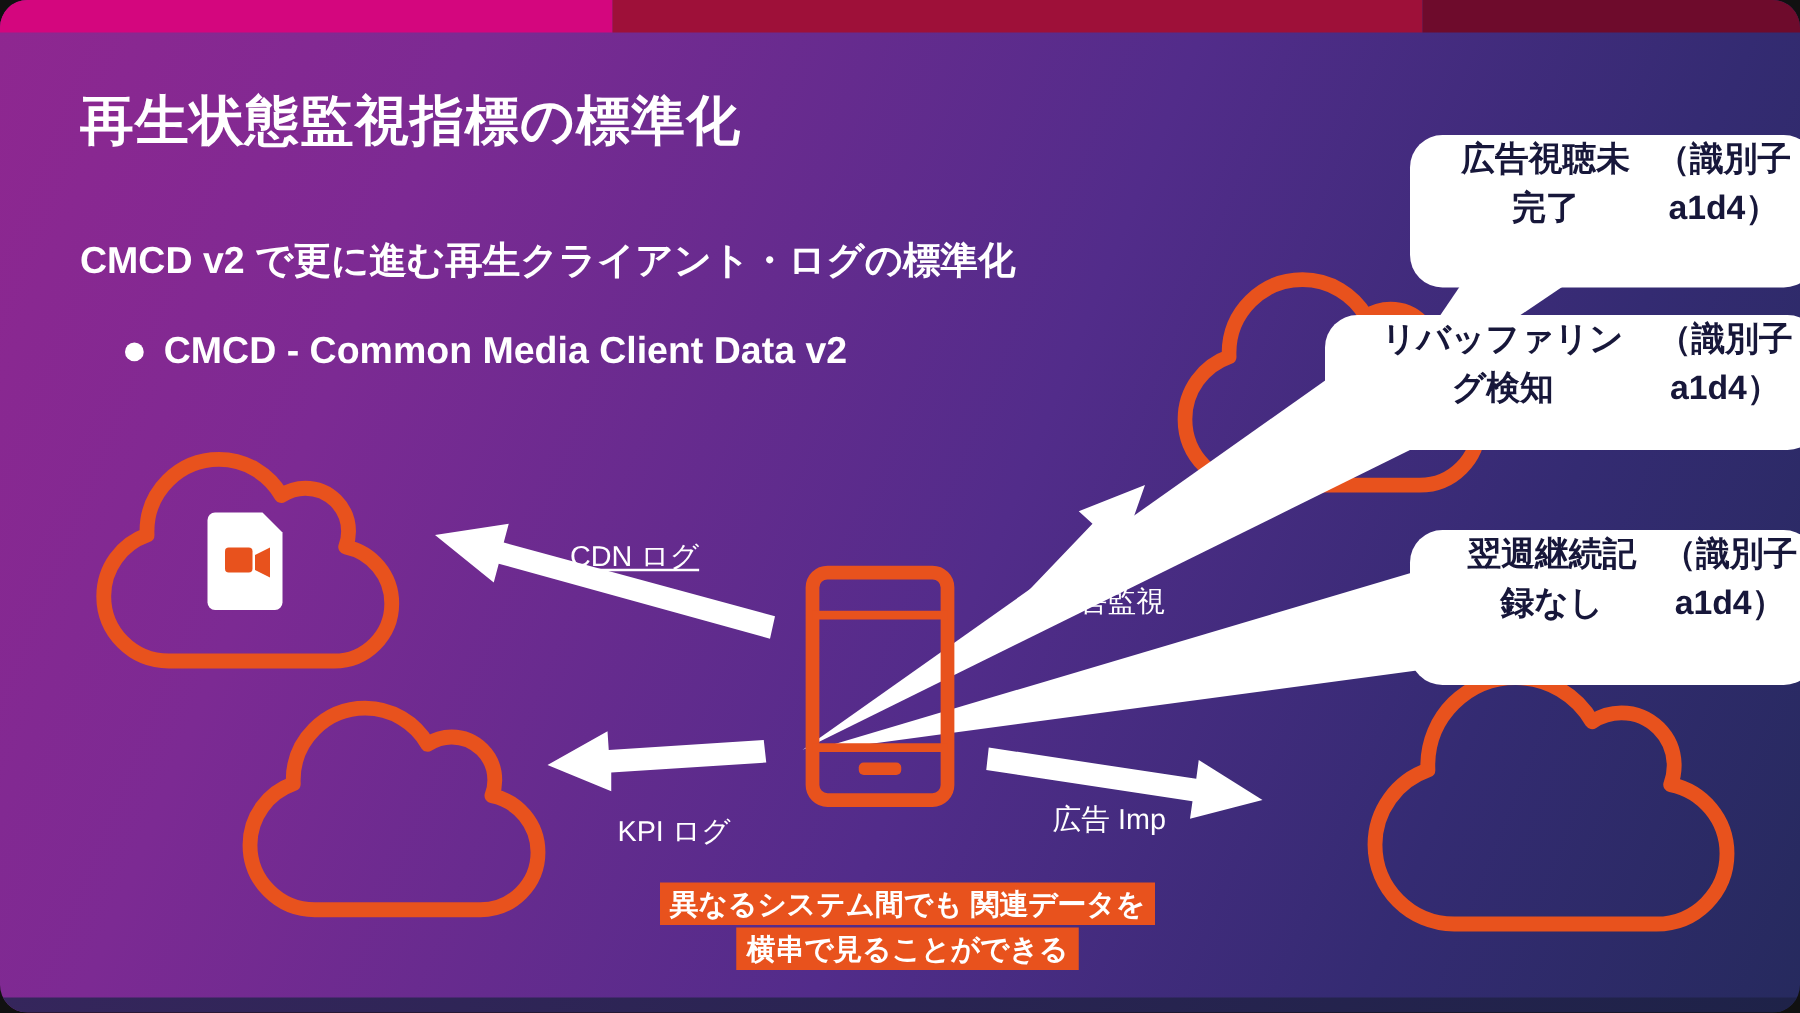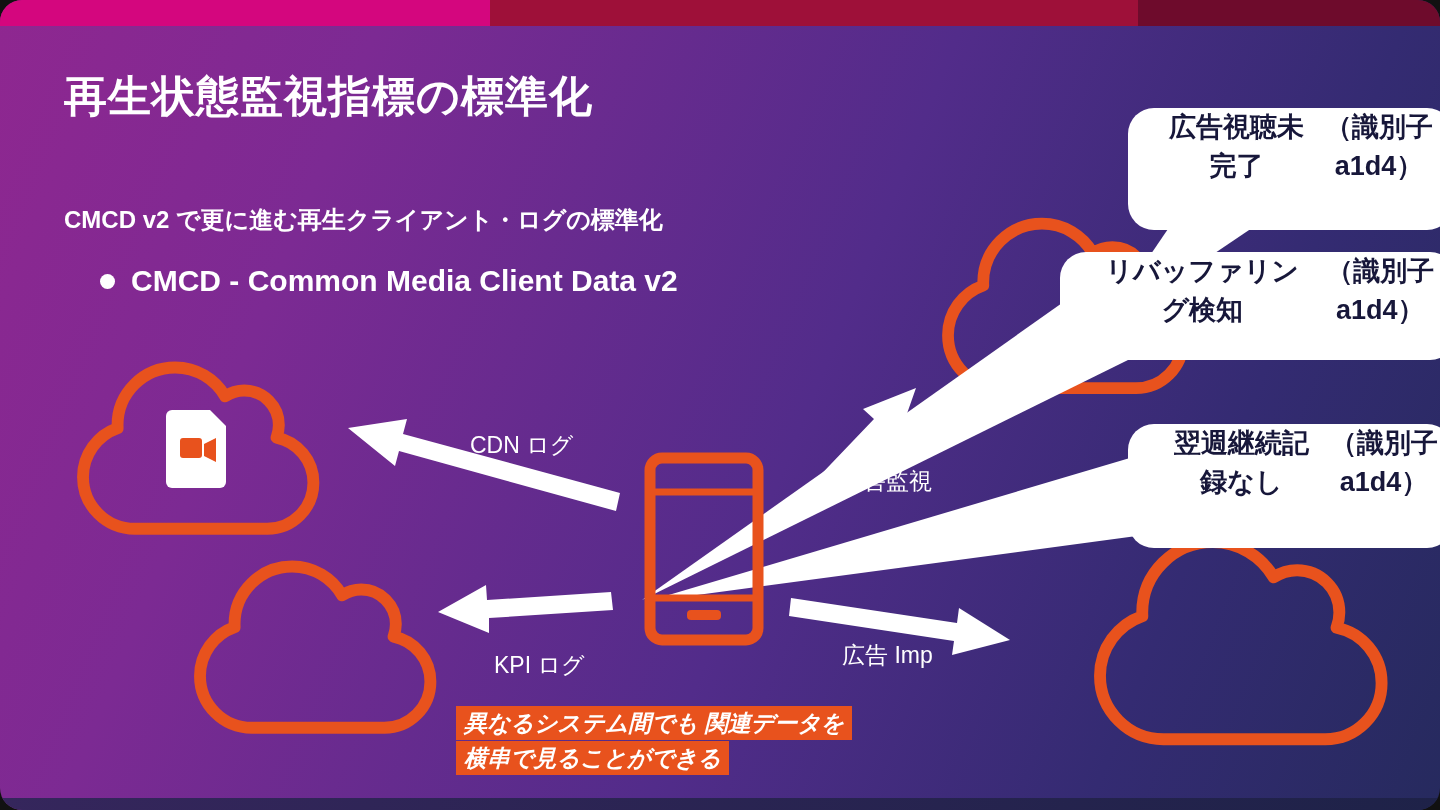--- a/index.html
+++ b/index.html
@@ -12,21 +12,21 @@
   
   .top-bar { position:absolute; top:0; left:0; width:1440px; height:26px; display:flex; }
   .top-bar .seg1 { width:490px; height:100%; background:#D4067E; }
   .top-bar .seg2 { width:648px; height:100%; background:#9E1039; }
   .top-bar .seg3 { width:302px; height:100%; background:#6E0B2C; }
   .bottom-bar { position:absolute; bottom:0; left:0; width:1440px; height:12px;
     background:linear-gradient(90deg,#35265C 0%,#1E2248 100%); }
 
   
   .title { position:absolute; left:64px; top:68px; font-size:43px; font-weight:bold; color:#fff; letter-spacing:1px; }
-  .subtitle { position:absolute; left:64px; top:188px; font-size:24px; font-weight:bold; color:#fff;margin-top:16px; }
+  .subtitle { position:absolute; left:64px; top:188px; font-size:30px; font-weight:bold; color:#fff; }
   .bullet-row { position:absolute; left:100px; top:264px; display:flex; align-items:center; gap:16px; }
   .bullet-dot { width:15px; height:15px; border-radius:50%; background:#fff; flex:0 0 auto; }
   .bullet-text { color:#fff; font-size:30px; font-weight:bold; }
 
   
   svg.diagram { position:absolute; left:0; top:0; width:1440px; height:810px; }
   .cloud { fill:none; stroke:#E8521D; stroke-linejoin:round; stroke-linecap:round; }
   .white-shape { fill:#ffffff; stroke:none; }
   .phone-stroke { fill:none; stroke:#E8521D; }
   .orange-fill { fill:#E8521D; }
@@ -38,21 +38,21 @@
   .bubble {
     position:absolute; background:#fff; border-radius:26px; color:#17173A;
     font-weight:bold; font-size:27px; line-height:39px; text-align:center;
     display:flex; flex-direction:row; justify-content:center;padding-left:40px;
   }
   .bubble-1 { left:1128px; top:108px; width:285px; height:122px; }
   .bubble-2 { left:1060px; top:252px; width:356px; height:108px;justify-content:center; }
   .bubble-3 { left:1128px; top:424px; width:285px; height:124px; }
 
   
-  .caption { position:absolute; left:456px; top:706px; width:500px; text-align:left; line-height:30px;font-style:italic; }
+  .caption { position:absolute; left:476px; top:706px; width:500px; text-align:center; line-height:30px; }
   .caption .hl {
     background:#E8521D; color:#fff; font-weight:bold; font-size:23px;
     padding:2px 8px; display:inline-block;
   }
 </style>
 </head>
 <body>
 
 <div class="slide">
 
@@ -95,21 +95,21 @@
     </g>
   </svg>
 
   <div class="title">再生状態監視指標の標準化</div>
   <div class="subtitle">CMCD v2 で更に進む再生クライアント・ログの標準化</div>
   <div class="bullet-row">
     <span class="bullet-dot"></span>
     <span class="bullet-text">CMCD - Common Media Client Data v2</span>
   </div>
 
-  <div class="diag-label" style="left:470px; top:430px;">CDN ログ</div>
+  <div class="diag-label" style="left:456px; top:430px;text-decoration:underline;">CDN ログ</div>
   <div class="diag-label" style="left:494px; top:650px;">KPI ログ</div>
   <div class="diag-label" style="left:840px; top:466px;">障害監視</div>
   <div class="diag-label" style="left:842px; top:640px;">広告 Imp</div>
 
   <div class="bubble bubble-1">
     <div>広告視聴未完了</div>
     <div>（識別子 a1d4）</div>
   </div>
   <div class="bubble bubble-2">
     <div>リバッファリング検知</div>

